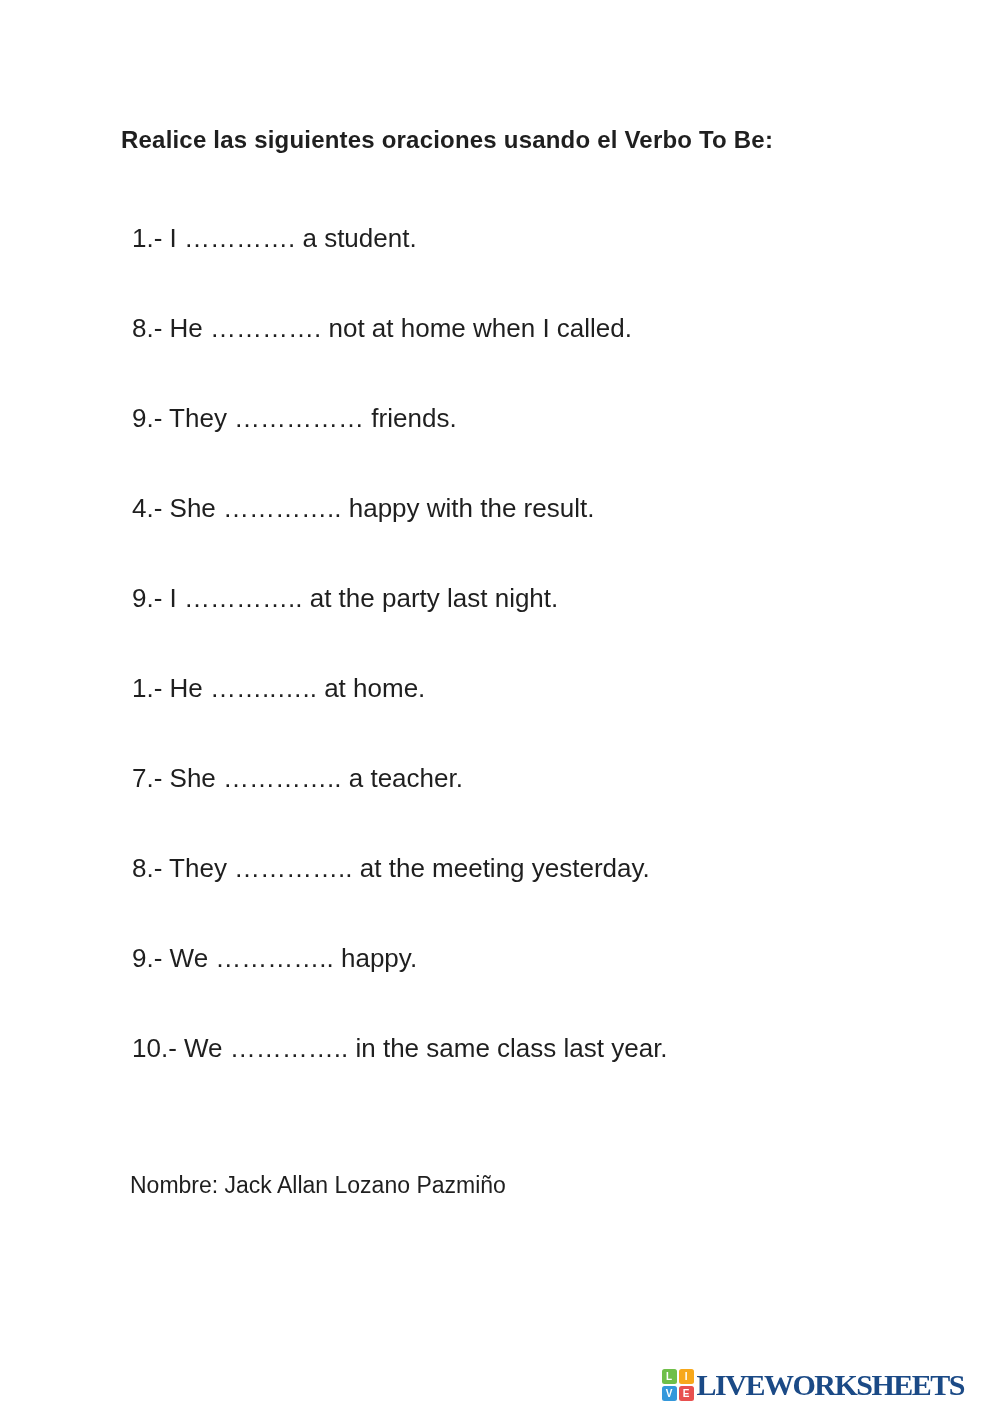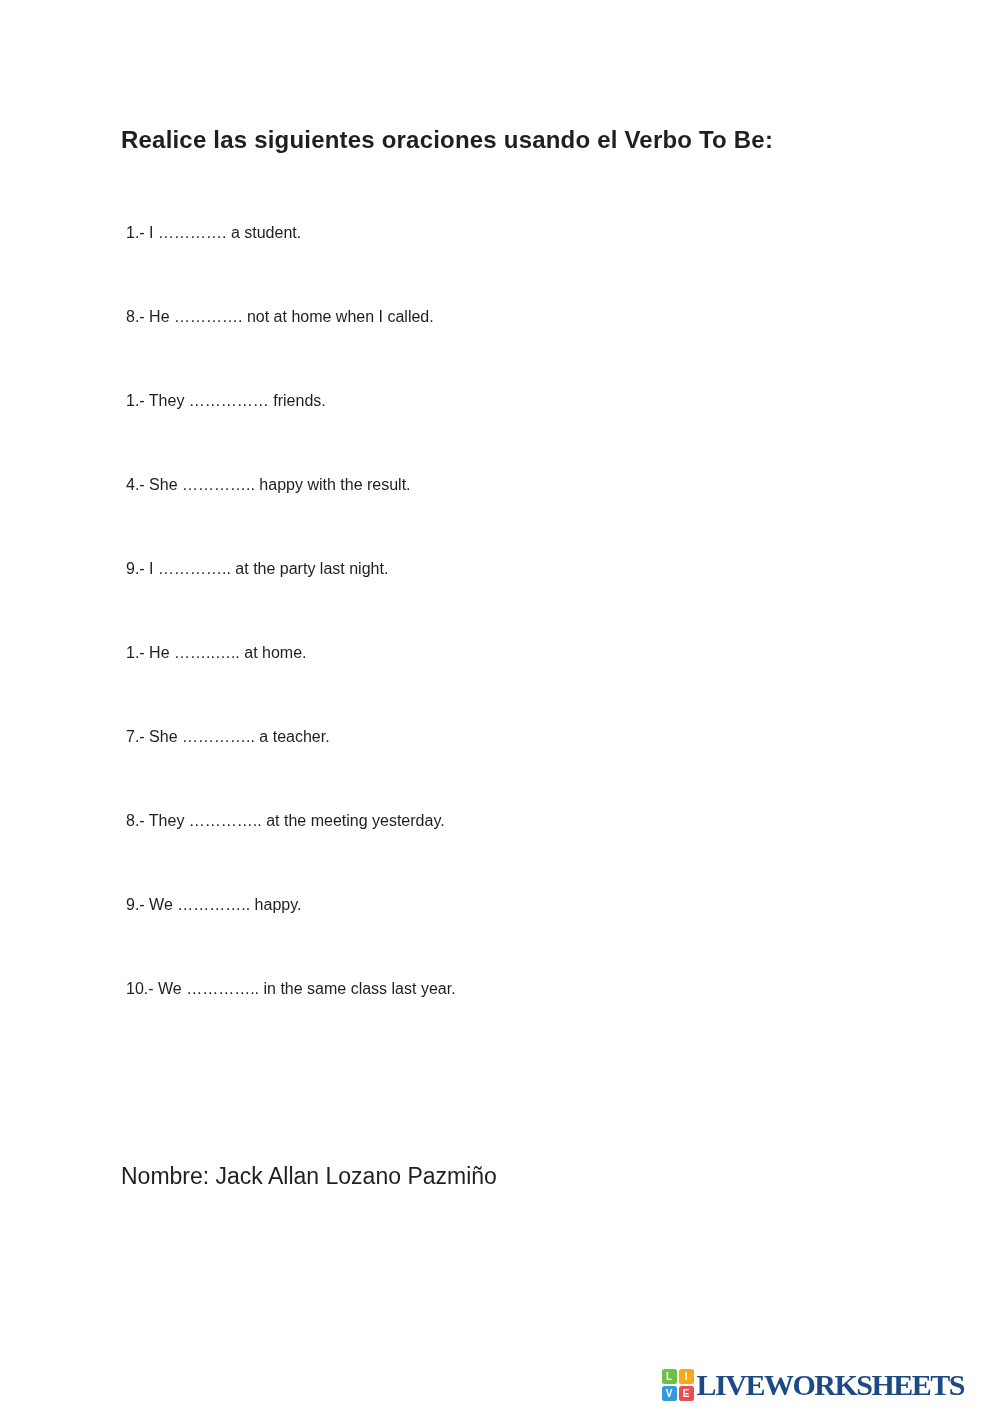--- a/index.html
+++ b/index.html
@@ -29,32 +29,32 @@
     color: #1f1f1f;
     white-space: nowrap;
     letter-spacing: 0.2px;
   }
   .sentences {
     position: absolute;
     left: 121px;
     top: 188px;
   }
   .sentence {
-    margin: 5px;
-    font-size: 16px;
+    margin: 11px;
+    font-size: 26px;
     height: 79px;
     line-height: 79px;
     color: #1f1f1f;
     white-space: pre;
   }
   .name-line {
     position: absolute;
     left: 121px;
     top: 1163px;
-    margin: 0;
+    margin: 9px;
     font-size: 23px;
     color: #1f1f1f;
     white-space: nowrap;
   }
   .footer-logo {
     position: absolute;
     right: 36px;
     top: 1368px;
     display: flex;
     align-items: center;
@@ -86,21 +86,21 @@
 </head>
 <body>
 
 <div class="page">
 
   <h1 class="title">Realice las siguientes oraciones usando el Verbo To Be:</h1>
 
   <div class="sentences">
     <p class="sentence">1.- I …………. a student.</p>
     <p class="sentence">8.- He …………. not at home when I called.</p>
-    <p class="sentence">1.- They …………… friends.</p>
+    <p class="sentence">9.- They …………… friends.</p>
     <p class="sentence">4.- She ………….. happy with the result.</p>
     <p class="sentence">9.- I ………….. at the party last night.</p>
     <p class="sentence">1.- He ……..….. at home.</p>
     <p class="sentence">7.- She ………….. a teacher.</p>
     <p class="sentence">8.- They ………….. at the meeting yesterday.</p>
     <p class="sentence">9.- We ………….. happy.</p>
     <p class="sentence">10.- We ………….. in the same class last year.</p>
   </div>
 
   <p class="name-line">Nombre: Jack Allan Lozano Pazmiño</p>

